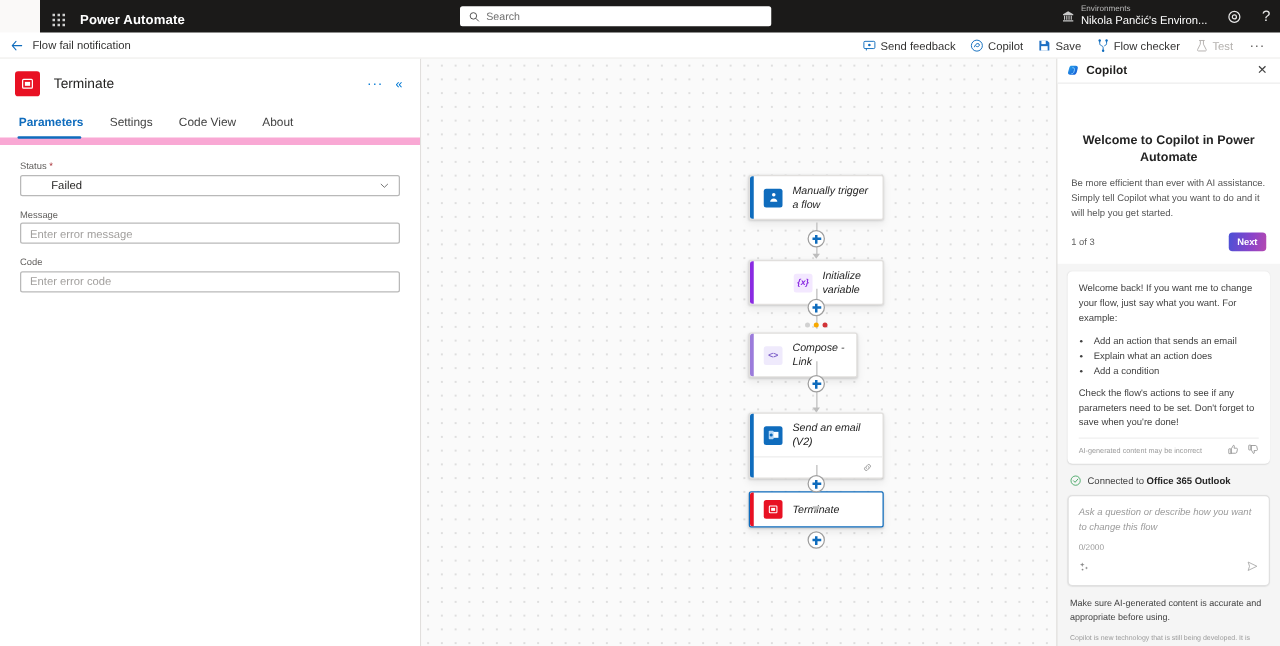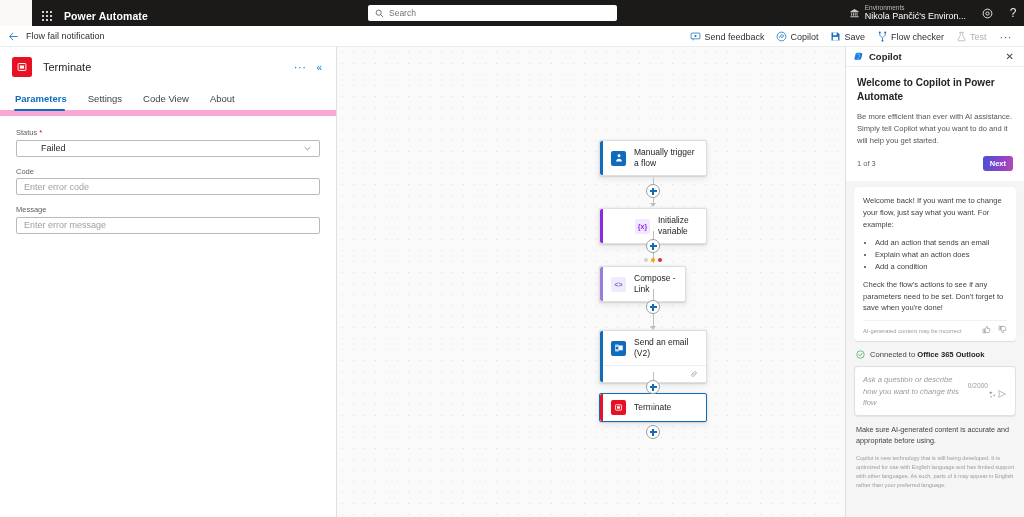--- a/index.html
+++ b/index.html
@@ -73,20 +73,21 @@
   .fld-ctl.select { cursor: pointer; justify-content: space-between; padding-left: 24px; }
   .ph { color: #a19f9d; }
 
   
   .canvas {
     position: absolute; top: 47px; left: 337px; width: 508px; height: 470px;
     background-color: #fafafa;
     background-image: radial-gradient(#dedede 0.8px, transparent 0.8px);
     background-size: 11px 11px;
     overflow: hidden;
+    font-style: italic;
   }
   .flow { position: absolute; left: 0; top: 0; width: 508px; height: 470px; }
   .fnode {
     position: absolute; background: #fff; border: 1px solid #e1dfdd; border-radius: 2px;
     box-shadow: 0 0.6px 1.8px rgba(0,0,0,.13), 0 3px 7px rgba(0,0,0,.07);
     display: flex; flex-direction: column; cursor: pointer;
   }
   .fnode .accent { position: absolute; left: 0; top: 0; bottom: 0; width: 3px; border-radius: 2px 0 0 2px; }
   .fnode-row { display: flex; align-items: center; padding: 6px 8px 6px 11px; min-height: 20px; }
   .fnode-ico { width: 15px; height: 15px; border-radius: 2px; flex: 0 0 auto; display: flex; align-items: center; justify-content: center; font-size: 8px; color: #fff; }
@@ -110,21 +111,21 @@
   .copilot {
     position: absolute; top: 47px; left: 845px; width: 179px; height: 470px;
     background: #f5f5f5; display: flex; flex-direction: column;
     border-left: 1px solid #e1dfdd;
   }
   .cp-head { height: 20px; background: #fff; display: flex; align-items: center; padding: 0 7px; flex: 0 0 auto; border-bottom: 1px solid #ededed;}
   .cp-head-title { font-size: 9.5px; font-weight: bold; color: #201f1e; margin-left: 5px; flex: 1; }
   .cp-close { cursor: pointer; color: #424242; font-size: 10px; line-height: 1; padding: 2px 3px; }
   .cp-body { flex: 1; overflow: hidden; padding: 0; }
   .cp-welcome { background: #fff; padding: 9px 11px 10px 11px; }
-  .cp-welcome h2 { font-size: 10px; font-weight: bold; color: #242424; line-height: 1.35; }
+  .cp-welcome h2 { font-size: 10px; font-weight: bold; color: #242424; text-align: center; line-height: 1.35; margin-top: 30px; }
   .cp-welcome p { font-size: 7.6px; color: #555; line-height: 1.55; margin-top: 8px; }
   .cp-welcome-foot { display: flex; align-items: center; justify-content: space-between; margin-top: 10px; }
   .cp-step { font-size: 7.5px; color: #616161; }
   .cp-next {
     font-size: 7.5px; color: #fff; font-weight: bold; border: none; border-radius: 3px;
     padding: 3px 7px; cursor: pointer;
     background: linear-gradient(100deg, #4a51d6 0%, #8b43c9 60%, #b549b0 100%);
   }
   .cp-card {
     background: #fff; border-radius: 4px; margin: 6px 8px 0 8px; padding: 8px 9px 5px 9px;
@@ -141,21 +142,21 @@
   .cp-conn-txt { font-size: 7.6px; color: #424242; }
   .cp-conn-txt b { color: #242424; }
   .cp-saverow { display: flex; justify-content: flex-end; margin: 8px 10px 0 10px; }
   .cp-savebtn {
     display: flex; align-items: center; gap: 4px; background: #fff; border: 1px solid #c7e0f4;
     border-radius: 3px; padding: 2.5px 6px; cursor: pointer;
   }
   .cp-savebtn span { font-size: 7.5px; color: #323130; }
   .cp-inputbox {
     margin: 7px 8px 0 8px; background: #fff; border: 1px solid #e0e0e0; border-radius: 4px;
-    padding: 7px 8px 5px 8px; min-height: 50px; display: flex; flex-direction: row;
+    padding: 7px 8px 5px 8px; min-height: 50px; display: flex; flex-direction: column;
     box-shadow: 0 0.4px 1px rgba(0,0,0,.07);
   }
   .cp-inputbox .ta { font-size: 7.6px; color: #9b9b9b; font-style: italic; line-height: 1.5; cursor: text; }
   .cp-count { font-size: 6.6px; color: #9b9b9b; margin-top: 8px; }
   .cp-inputfoot { display: flex; align-items: center; justify-content: space-between; margin-top: 3px; }
   .cp-footer { margin: 9px 10px 0 10px; }
   .cp-footer .warn { font-size: 7.2px; color: #424242; line-height: 1.5; }
   .cp-footer .legal { font-size: 5.6px; color: #9b9b9b; line-height: 1.65; margin-top: 7px; }
 </style>
 </head>
@@ -287,29 +288,29 @@
       <div class="fld">
         <label class="fld-lbl"><span>Status</span> <span class="req">*</span></label>
         <div class="fld-ctl select">
           <span>Failed</span>
           <svg width="9" height="9" viewBox="0 0 16 16">
               <path d="M3.4 6 8 10.4 12.6 6" fill="none" stroke="#5c5c5c" stroke-width="1.2" stroke-linecap="round" stroke-linejoin="round"></path>
             </svg>
         </div>
       </div>
       <div class="fld">
+        <label class="fld-lbl">Message</label>
+        <div class="fld-ctl">
+          <span class="ph">Enter error message</span>
+        </div>
+      </div>
+      <div class="fld">
         <label class="fld-lbl">Code</label>
         <div class="fld-ctl">
           <span class="ph">Enter error code</span>
-        </div>
-      </div>
-      <div class="fld">
-        <label class="fld-lbl">Message</label>
-        <div class="fld-ctl">
-          <span class="ph">Enter error message</span>
         </div>
       </div>
     </div>
   </div>
 
   <div class="canvas">
     <div class="flow">
 
       <div class="fnode" style="left:262px; top:93px; width:108px;">
         <div class="accent" style="background:#0f6cbd;"></div>

